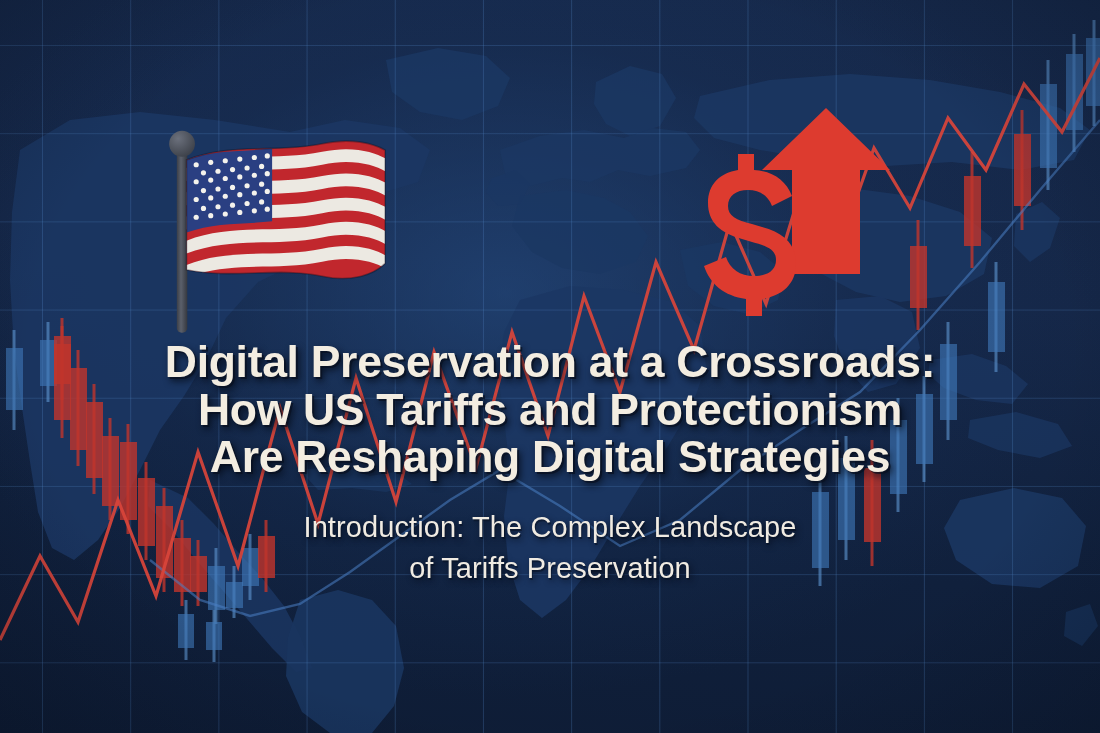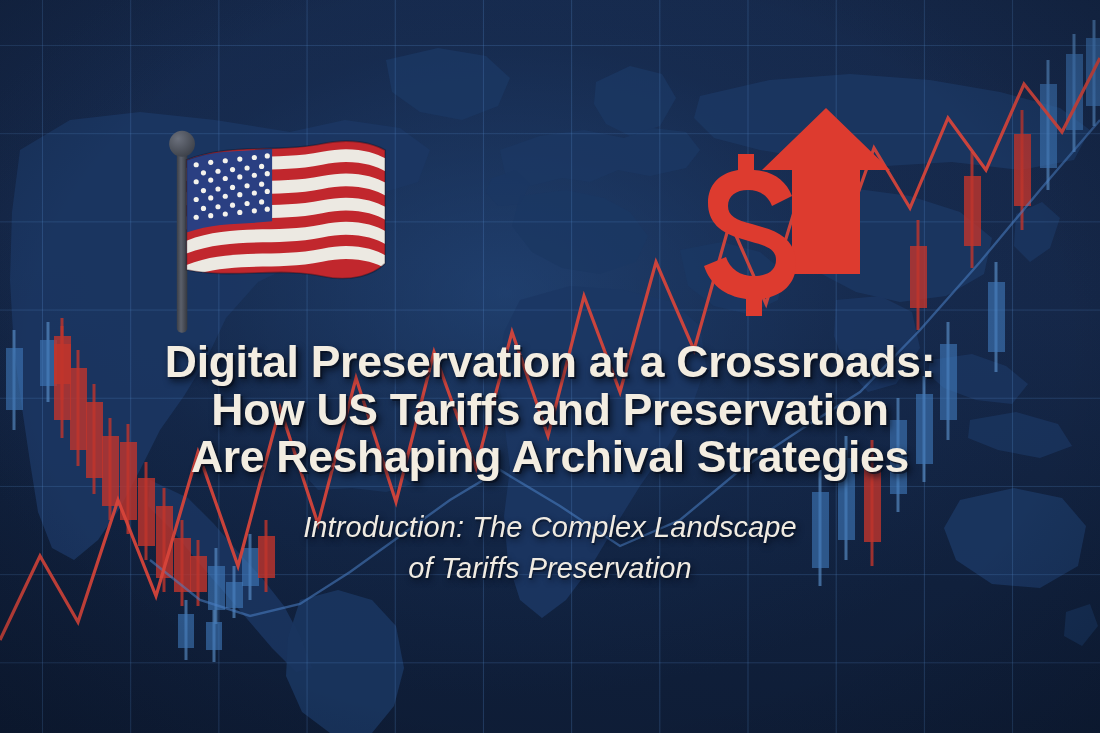--- a/index.html
+++ b/index.html
@@ -93,21 +93,20 @@
   #subhead {
     margin-top:26px;
     color:#f0ebe2;
     font-size:29px;
     font-weight:400;
     line-height:41px;
     letter-spacing:0.1px;
     text-shadow:
       1px 2px 0 rgba(8,16,32,0.55),
       2px 3px 6px rgba(5,10,22,0.75);
-    font-style: italic;
   }
   #subhead .sl { display:block; white-space:nowrap; }
 </style>
 </head>
 <body>
 
 <div id="hero">
 
   <div class="layer" id="bg-base"></div>
 
@@ -352,22 +351,22 @@
                  C34,200 20,188 14,170 L36,161 C40,173 50,180 64,180
                  C78,180 86,174 86,164 C86,154 78,150 62,146 L52,143
                  C30,137 18,126 18,107 C18,88 30,77 48,74 Z"></path>
       </g>
     </svg>
   </div>
 
   <div id="text-block">
     <h1 id="headline">
       <span class="hl">Digital Preservation at a Crossroads:</span>
-      <span class="hl">How US Tariffs and Preservation</span>
-      <span class="hl">Are Reshaping Archival Strategies</span>
+      <span class="hl">How US Tariffs and Protectionism</span>
+      <span class="hl">Are Reshaping Digital Strategies</span>
     </h1>
     <h2 id="subhead">
       <span class="sl">Introduction: The Complex Landscape</span>
       <span class="sl">of Tariffs Preservation</span>
     </h2>
   </div>
 
 </div>
 
 </body></html>

